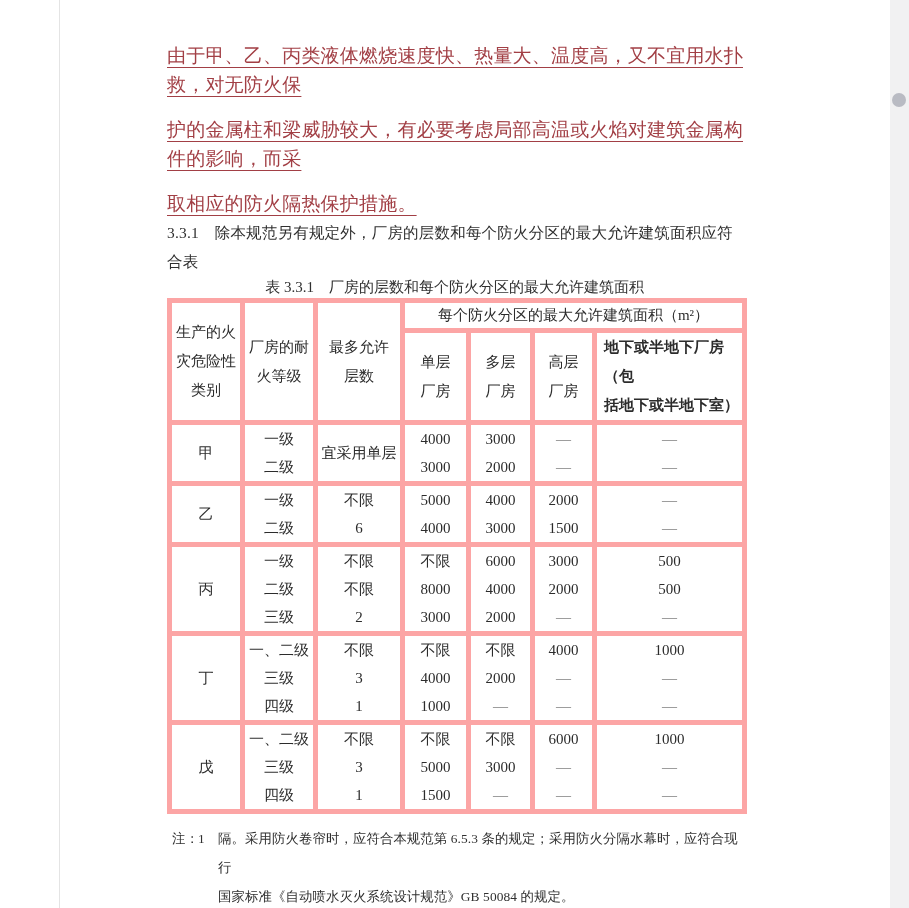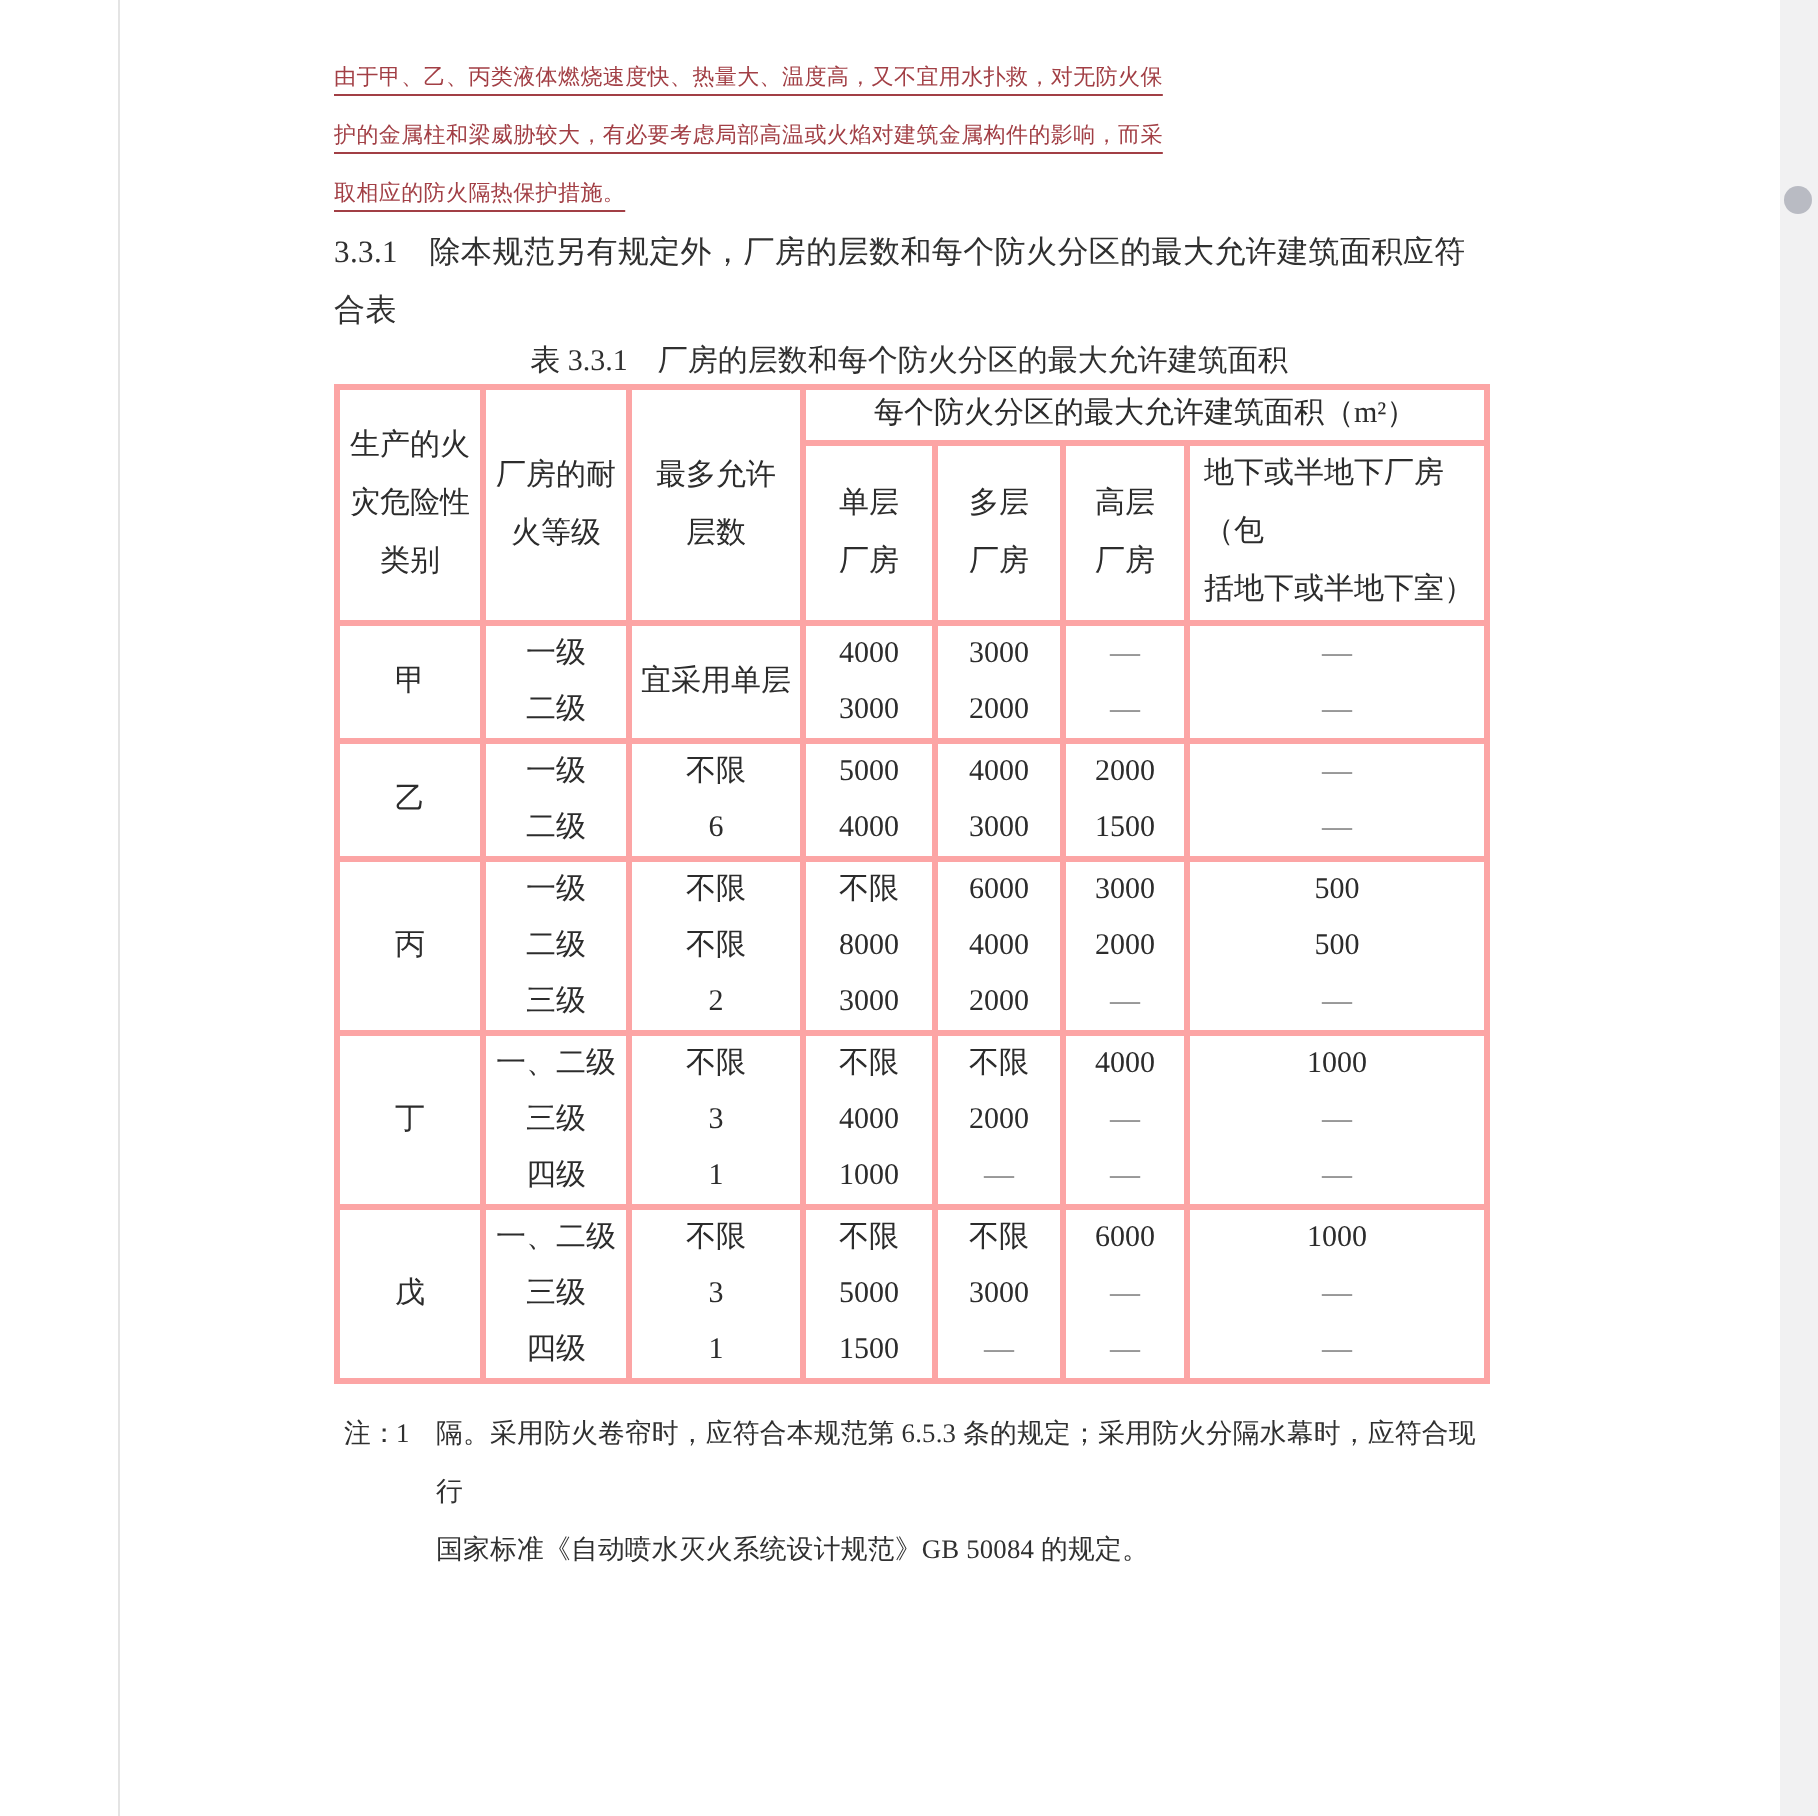--- a/index.html
+++ b/index.html
@@ -7,36 +7,36 @@
     width:909px;height:908px;position:relative;overflow:hidden;
     background:#ffffff;color:#303030;
     font-family:"Liberation Serif","DejaVu Serif",serif;
   }
   .left-edge{position:absolute;left:59px;top:0;width:1px;height:100%;background:#e4e4e4;}
   .gutter{position:absolute;left:890px;top:0;width:19px;height:100%;background:#f1f1f2;}
   .thumb{position:absolute;left:892px;top:93px;width:14px;height:14px;border-radius:50%;background:#b9bbc3;}
   .content{position:absolute;left:167px;top:25px;width:578px;}
 
   .rp div{
-    font-size:11px;line-height:29px;color:#a23f45;
+    font-size:19px;line-height:29px;color:#a23f45;
     text-decoration:underline;text-decoration-color:#a23f45;
     text-underline-offset:5px;text-decoration-thickness:1.2px;
-    letter-spacing:.2px;white-space:pre-line;
+    letter-spacing:.2px;white-space:pre-line;margin-top:16px;
   }
   .p331 div{font-size:15.5px;line-height:29px;letter-spacing:.2px;white-space:pre-line;}
 
   .tbl-title{width:575px;font-size:15px;line-height:22px;text-align:center;font-weight:500;}
 
   table{border-collapse:collapse;width:575px;table-layout:fixed;border:2px solid #2e2e2e;}
-  th,td{border:3px solid #fca5a5;padding:0;text-align:center;vertical-align:middle;font-weight:normal;}
+  th,td{border:5px solid #fca5a5;padding:0;text-align:center;vertical-align:middle;font-weight:normal;}
   thead tr:nth-child(1){height:27px;}
   thead tr:nth-child(2){height:62px;}
   th{font-size:15px;white-space:pre-line;line-height:29px;color:#2c2c2c;}
   th.group-th{line-height:25px;}
-  th.under-th{text-align:left;padding-left:7px;}
+  th.under-th{text-align:left;padding-left:7px;font-weight:bold;}
   tbody tr{border-top:1.5px solid #2e2e2e;}
   tbody tr:nth-child(1),tbody tr:nth-child(2){height:57px;}
   tbody tr:nth-child(3),tbody tr:nth-child(4){height:85px;}
   tbody tr:nth-child(5){height:80px;}
   td .cl{font-size:15px;line-height:28px;color:#2c2c2c;}
   td .cl.dash{color:#7c7c7c;}
 
   .notes{margin-top:10px;width:578px;}
   .note{position:relative;padding-left:51px;}
   .note-tag{position:absolute;left:5px;top:0;font-size:13.4px;line-height:29px;}

